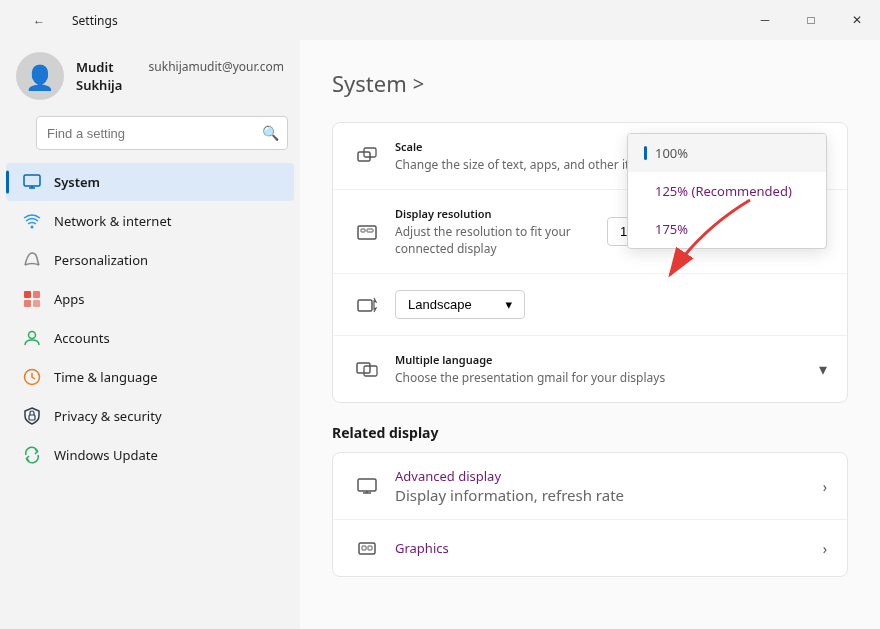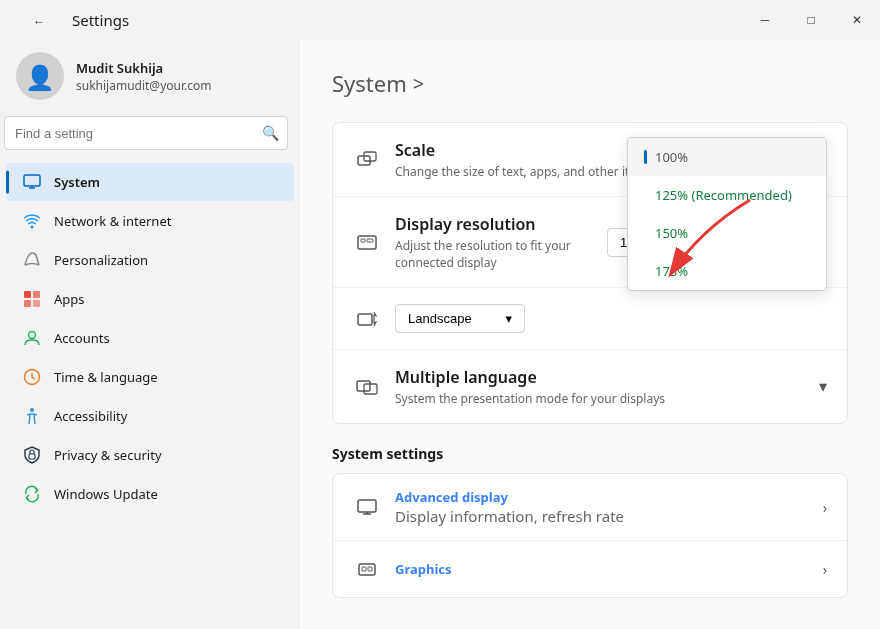--- a/index.html
+++ b/index.html
@@ -22,21 +22,21 @@
       justify-content: space-between;
       padding: 0 0 0 16px;
       flex-shrink: 0;
     }
     .titlebar-left {
       display: flex;
       align-items: center;
       gap: 10px;
     }
     .titlebar-title {
-      font-size: 15px;
+      font-size: 12px;
       color: #1a1a1a;
     }
     .titlebar-controls {
       display: flex;
       align-items: center;
     }
     .titlebar-btn {
       width: 46px;
       height: 40px;
       display: flex;
@@ -80,28 +80,29 @@
       background: #d1d1d1;
       display: flex;
       align-items: center;
       justify-content: center;
       flex-shrink: 0;
     }
     .avatar-icon {
       font-size: 24px;
       color: #666;
     }
-    .user-info { display: flex; flex-direction: column; }
+    .user-info { display: flex; flex-direction: row; }
     .user-name { font-size: 13px; font-weight: 600; color: #1a1a1a; }
     .user-email { font-size: 12px; color: #555; }
 
     
     .search-container {
-      padding: 0 12px 12px 4px;
+      padding: 0 12px 12px 12px;
       position: relative;
+      margin-left: 24px;
     }
     .search-input {
       width: 100%;
       height: 34px;
       border-radius: 4px;
       border: 1px solid #d1d1d1;
       background: white;
       padding: 0 32px 0 10px;
       font-size: 13px;
       outline: none;
@@ -221,21 +222,21 @@
       height: 28px;
       display: flex;
       align-items: center;
       justify-content: center;
       margin-right: 14px;
       flex-shrink: 0;
       color: #555;
     }
     .settings-row-text { flex: 1; }
     .settings-row-label {
-      font-size: 16px;
+      font-size: 11px;
       font-weight: 600;
       color: #1a1a1a;
     }
     .settings-row-desc {
       font-size: 12px;
       color: #666;
       margin-top: 2px;
     }
     .settings-row-control {
       display: flex;
@@ -278,21 +279,21 @@
       border-radius: 4px;
       box-shadow: 0 4px 16px rgba(0,0,0,0.12);
       z-index: 100;
       min-width: 200px;
       overflow: hidden;
     }
     .scale-option {
       padding: 10px 16px;
       font-size: 13px;
       cursor: pointer;
-      color: #15803d;
+      color: #701a75;
       display: flex;
       align-items: center;
       gap: 8px;
     }
     .scale-option.current {
       background: #f5f5f5;
       color: #555;
     }
     .scale-option .indicator {
       width: 3px;
@@ -360,21 +361,21 @@
     .related-icon {
       width: 28px;
       height: 28px;
       display: flex;
       align-items: center;
       justify-content: center;
       margin-right: 14px;
       color: #555;
     }
     .related-text { flex: 1; }
-    .related-label { font-size: 13px; font-weight: 700; color: #3b82f6; }
+    .related-label { font-size: 13px; font-weight: 400; color: #701a75; }
     .related-desc { font-size: 15px; color: #666; }
     .chevron-right { color: #555; font-size: 14px; }
 
     
     .arrow-svg {
       position: absolute;
       top: 140px;
       right: 100px;
       pointer-events: none;
       z-index: 200;
@@ -478,30 +479,20 @@
         <span class="nav-icon icon-time">
           <svg width="18" height="18" viewBox="0 0 18 18" fill="none">
             <circle cx="9" cy="9" r="7.5" stroke="#e67e22" stroke-width="1.5" fill="none"></circle>
             <polyline points="9,5 9,9 12,11" stroke="#e67e22" stroke-width="1.5"></polyline>
           </svg>
         </span>
         <span>Time &amp; language</span>
       </li>
 
 
-      <li class="nav-item">
-        <span class="nav-icon icon-accessibility">
-          <svg width="18" height="18" viewBox="0 0 18 18" fill="none">
-            <circle cx="9" cy="3" r="2" fill="#3498db"></circle>
-            <path d="M4 8 Q9 6 14 8" stroke="#3498db" stroke-width="1.5" fill="none"></path>
-            <path d="M7 8 L6 17M11 8 L12 17" stroke="#3498db" stroke-width="1.5"></path>
-          </svg>
-        </span>
-        <span>Accessibility</span>
-      </li>
 
       <li class="nav-item">
         <span class="nav-icon icon-privacy">
           <svg width="18" height="18" viewBox="0 0 18 18" fill="none">
             <path d="M9 1 L16 4 L16 9 Q16 14 9 17 Q2 14 2 9 L2 4 Z" stroke="#2c3e50" stroke-width="1.5" fill="none"></path>
             <rect x="6" y="8" width="6" height="5" rx="1" stroke="#2c3e50" stroke-width="1.2" fill="none"></rect>
             <path d="M7 8 L7 6 Q7 4 9 4 Q11 4 11 6 L11 8" stroke="#2c3e50" stroke-width="1.2"></path>
           </svg>
         </span>
         <span>Privacy &amp; security</span>
@@ -555,24 +546,20 @@
               <div class="scale-option current">
                 <div class="indicator"></div>
                 <span>100%</span>
               </div>
               <div class="scale-option">
                 <div class="indicator-empty"></div>
                 <span>125% (Recommended)</span>
               </div>
               <div class="scale-option">
                 <div class="indicator-empty"></div>
-                <span>150%</span>
-              </div>
-              <div class="scale-option">
-                <div class="indicator-empty"></div>
                 <span>175%</span>
               </div>
             </div>
           </div>
         </div>
       </div>
 
       <div class="settings-row">
         <div class="settings-row-icon">
           <svg width="22" height="22" viewBox="0 0 22 22" fill="none">
@@ -610,30 +597,30 @@
 
       <div class="settings-row">
         <div class="settings-row-icon">
           <svg width="22" height="22" viewBox="0 0 22 22" fill="none">
             <rect x="1" y="5" width="13" height="10" rx="1.5" stroke="#555" stroke-width="1.5" fill="none"></rect>
             <rect x="8" y="8" width="13" height="10" rx="1.5" stroke="#555" stroke-width="1.3" fill="none"></rect>
           </svg>
         </div>
         <div class="settings-row-text">
           <div class="settings-row-label">Multiple language</div>
-          <div class="settings-row-desc">System the presentation mode for your displays</div>
+          <div class="settings-row-desc">Choose the presentation gmail for your displays</div>
         </div>
         <div class="settings-row-control">
           <button class="expand-btn">▾</button>
         </div>
       </div>
 
     </div>
 
-    <div class="section-title">System settings</div>
+    <div class="section-title">Related display</div>
 
     <div class="settings-card">
       <div class="related-row">
         <div class="related-icon">
           <svg width="20" height="20" viewBox="0 0 20 20" fill="none">
             <rect x="1" y="3" width="18" height="12" rx="1.5" stroke="#555" stroke-width="1.5" fill="none"></rect>
             <line x1="6" y1="17" x2="14" y2="17" stroke="#555" stroke-width="1.5"></line>
             <line x1="10" y1="15" x2="10" y2="17" stroke="#555" stroke-width="1.5"></line>
           </svg>
         </div>

